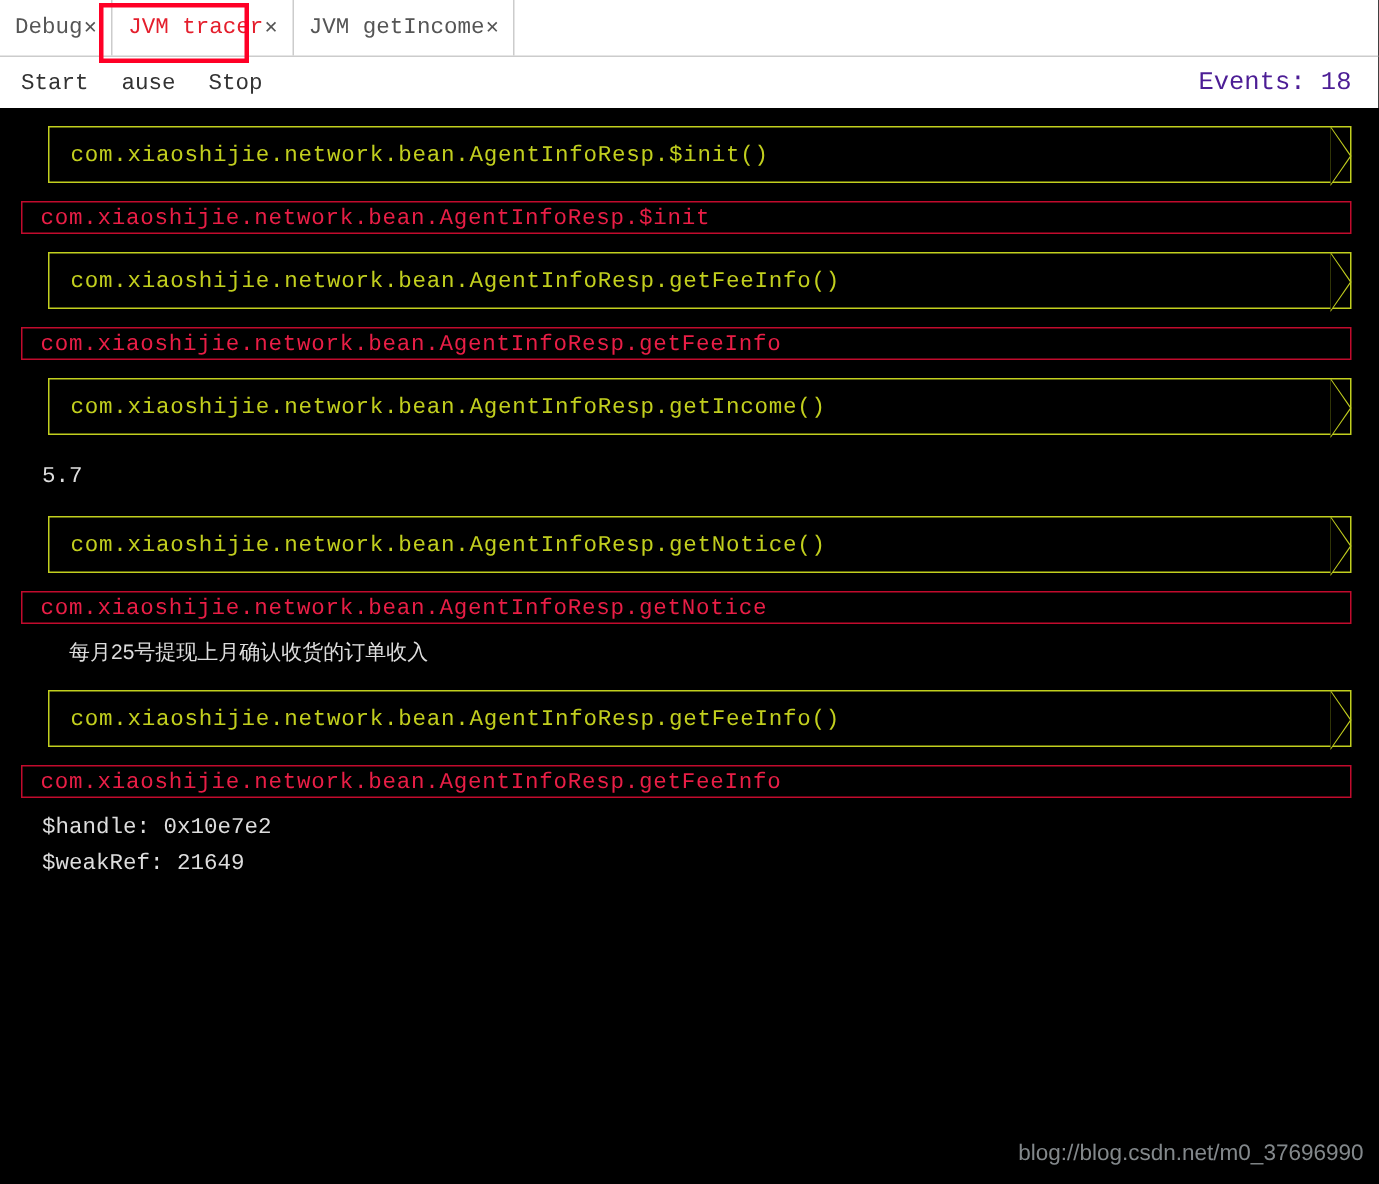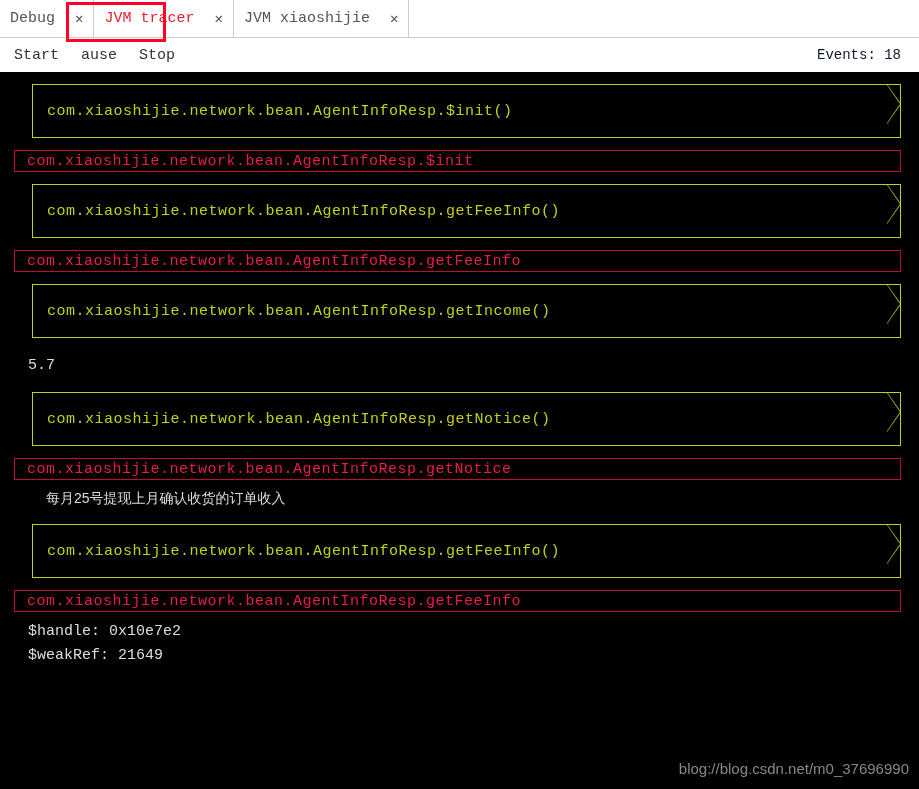--- a/index.html
+++ b/index.html
@@ -19,21 +19,21 @@
   }
   .tab-row {
     display: flex;
     border-bottom: 1px solid #ccc;
     align-items: stretch;
     height: 38px;
   }
   .tab {
     display: flex;
     align-items: center;
-    gap: 20px;
+    gap: 1px;
     padding: 6px 10px;
     border-right: 1px solid #ccc;
     font-size: 15px;
     cursor: pointer;
     font-family: "Courier New", Consolas, monospace;
     color: #555;
   }
   .tab.active {
     color: #e41e2c;
   }
@@ -58,30 +58,30 @@
     justify-content: space-between;
     align-items: center;
     padding: 6px 18px 6px 14px;
     font-size: 15px;
     font-family: "Courier New", Consolas, monospace;
     color: #333;
     height: 34px;
   }
   .toolbar-left { display: flex; gap: 22px; }
   .toolbar-left span { cursor: pointer; }
-  .events { color: #0f172a; font-size: 14px; margin-left: 20px; }
+  .events { color: #4c1d95; font-size: 17px; margin-left: 20px; }
   .trace-area {
     background: #000;
     padding-bottom: 40px;
   }
   .call-line {
     margin: 12px 18px 12px 32px;
     position: relative;
     border: 1px solid #c2cf1e;
-    height: 54px;
+    height: 38px;
     display: flex;
     align-items: center;
     padding-left: 14px;
     color: #c2cf1e;
     font-size: 15px;
     letter-spacing: 0.5px;
     background:
       linear-gradient(135deg, transparent 14px, #000 0) top right,
       linear-gradient(-135deg, #000 0) bottom right;
   }
@@ -150,21 +150,21 @@
   <div class="tab-row">
     <div class="tab">
       <span>Debug</span>
       <span class="close">✕</span>
     </div>
     <div class="tab active">
       <span>JVM tracer</span>
       <span class="close">✕</span>
     </div>
     <div class="tab">
-      <span>JVM xiaoshijie</span>
+      <span>JVM getIncome</span>
       <span class="close">✕</span>
     </div>
   </div>
   <div class="toolbar-row">
     <div class="toolbar-left">
       <span>Start</span>
       <span>ause</span>
       <span>Stop</span>
     </div>
     <div class="events">Events: 18</div>

